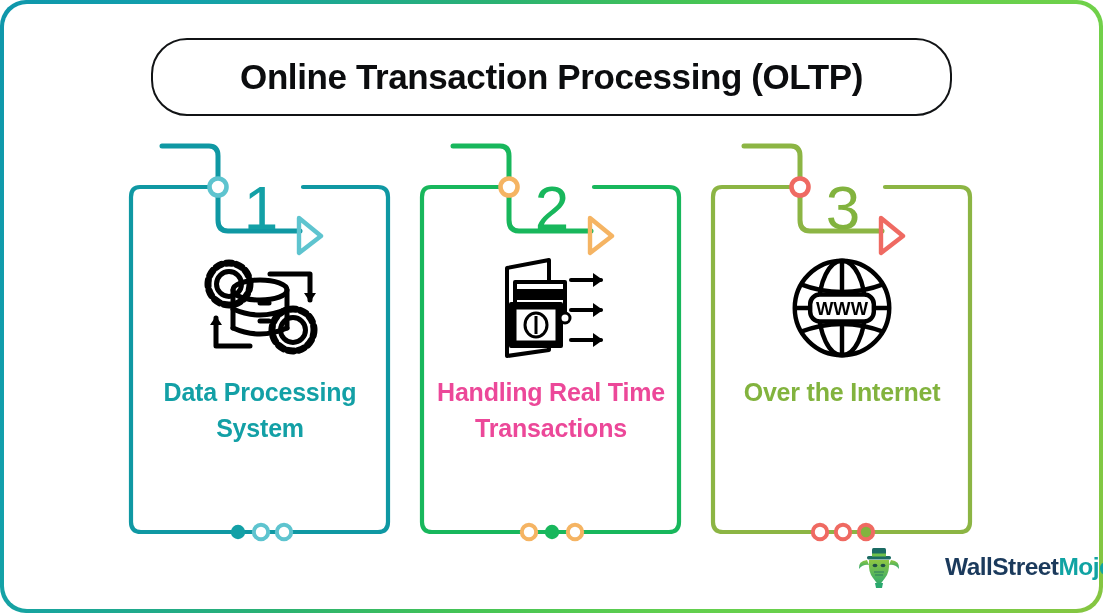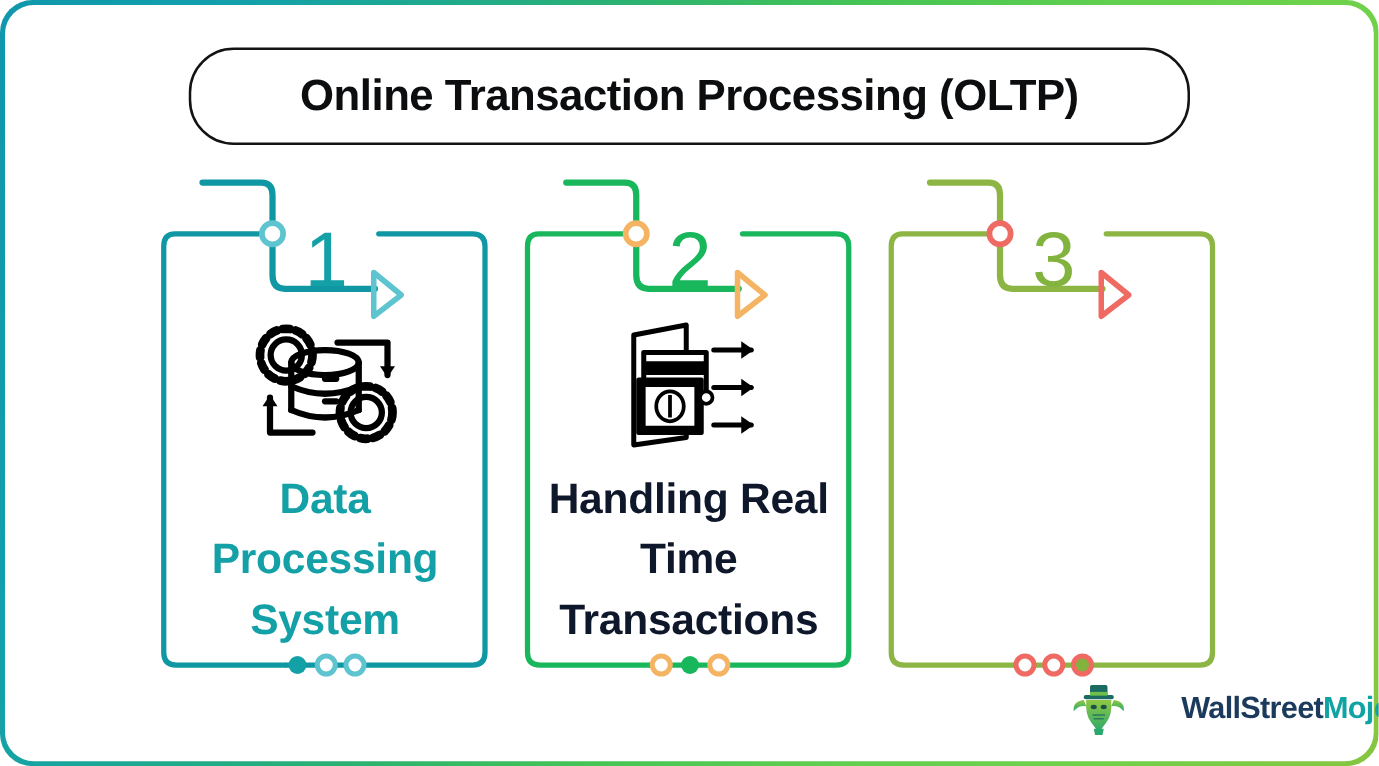--- a/index.html
+++ b/index.html
@@ -90,30 +90,30 @@
     display: flex;
     align-items: center;
     justify-content: center;
   }
   .step-label {
     position: absolute;
     left: 0;
     right: 0;
     top: 195px;
     text-align: center;
-    font-size: 34px;
+    font-size: 25px;
     font-weight: 700;
     line-height: 1.42;
     letter-spacing: -0.2px;
     padding: 0 10px;
     box-sizing: border-box;
     font-family: "Liberation Sans", sans-serif;
   }
   .c1-text { color: #13a0a6; }
-  .c2-text { color: #0f172a; }
+  .c2-text { color: #ec4899; }
   .c3-text { color: #82b33e; }
 
   
   .logo-wrap {
     position: absolute;
     left: 856px;
     top: 543px;
     width: 218px;
     height: 48px;
     display: flex;
@@ -253,20 +253,36 @@
             <line x1="80" y1="56" x2="110" y2="56"></line>
             <path d="M 102 49 L 112 56 L 102 63" fill="#000" stroke="none"></path>
             <line x1="80" y1="86" x2="110" y2="86"></line>
             <path d="M 102 79 L 112 86 L 102 93" fill="#000" stroke="none"></path>
           </g>
         </svg>
       </div>
       <div class="step-label c2-text">Handling Real Time Transactions</div>
     </div>
 
+    <div class="card-layer card-3">
+      <div class="step-icon">
+        <svg viewBox="0 0 112 112" width="108" height="108" fill="none" stroke="#000" stroke-width="4.6">
+          <circle cx="56" cy="56" r="49"></circle>
+          <ellipse cx="56" cy="56" rx="24" ry="49"></ellipse>
+          <line x1="56" y1="7" x2="56" y2="105"></line>
+          <path d="M 12 31 Q 56 48 100 31"></path>
+          <path d="M 12 81 Q 56 64 100 81"></path>
+          <line x1="7" y1="56" x2="105" y2="56"></line>
+
+          <rect x="23" y="42" width="66" height="28" rx="10" fill="#ffffff" stroke="#000" stroke-width="4.6"></rect>
+          <text x="56" y="63" text-anchor="middle" font-family="Liberation Sans, sans-serif" font-size="19" font-weight="700" fill="#000" stroke="none">WWW</text>
+        </svg>
+      </div>
+      <div class="step-label c3-text">Over the Internet</div>
+    </div>
 
     <div class="logo-wrap">
       <svg class="logo-mark" viewBox="0 0 46 44">
         <defs>
           <linearGradient id="bullg" x1="0" y1="0" x2="0" y2="1">
             <stop offset="0%" stop-color="#8fc742"></stop>
             <stop offset="100%" stop-color="#2aa86e"></stop>
           </linearGradient>
         </defs>
 

